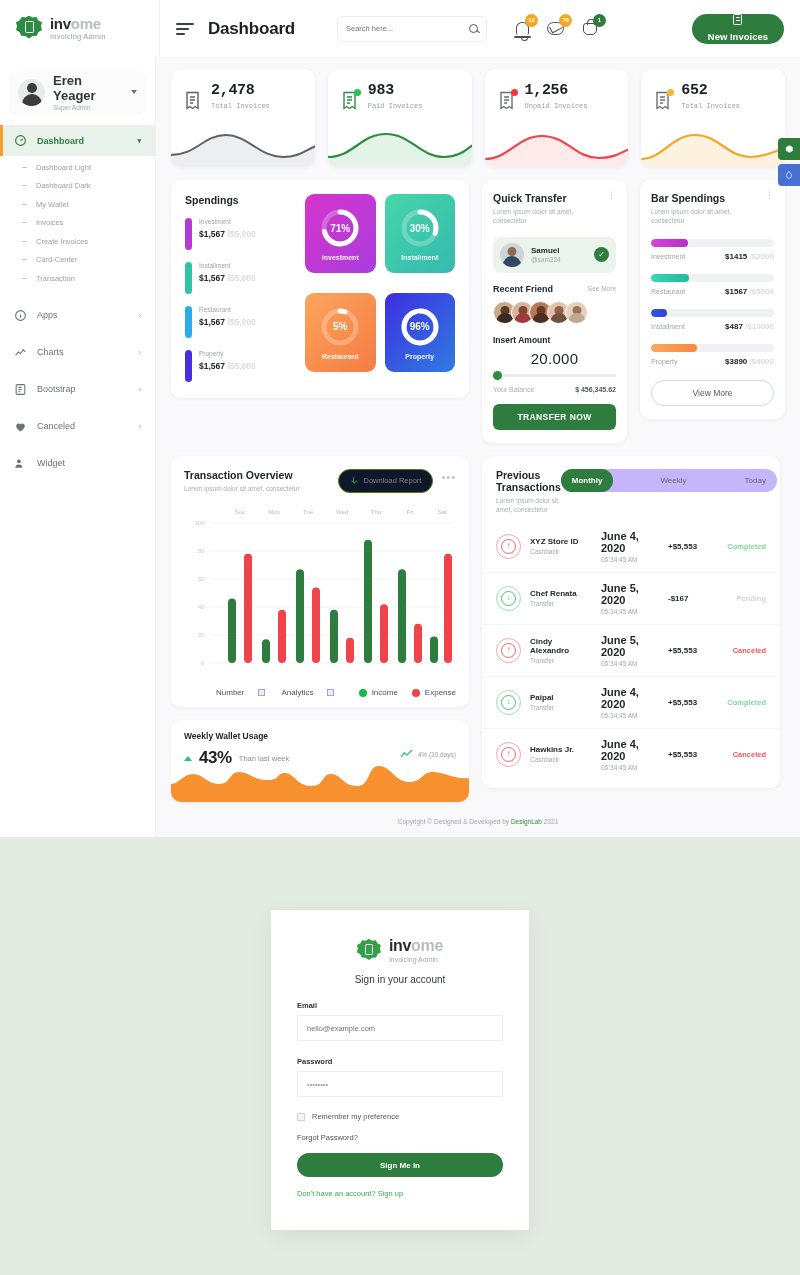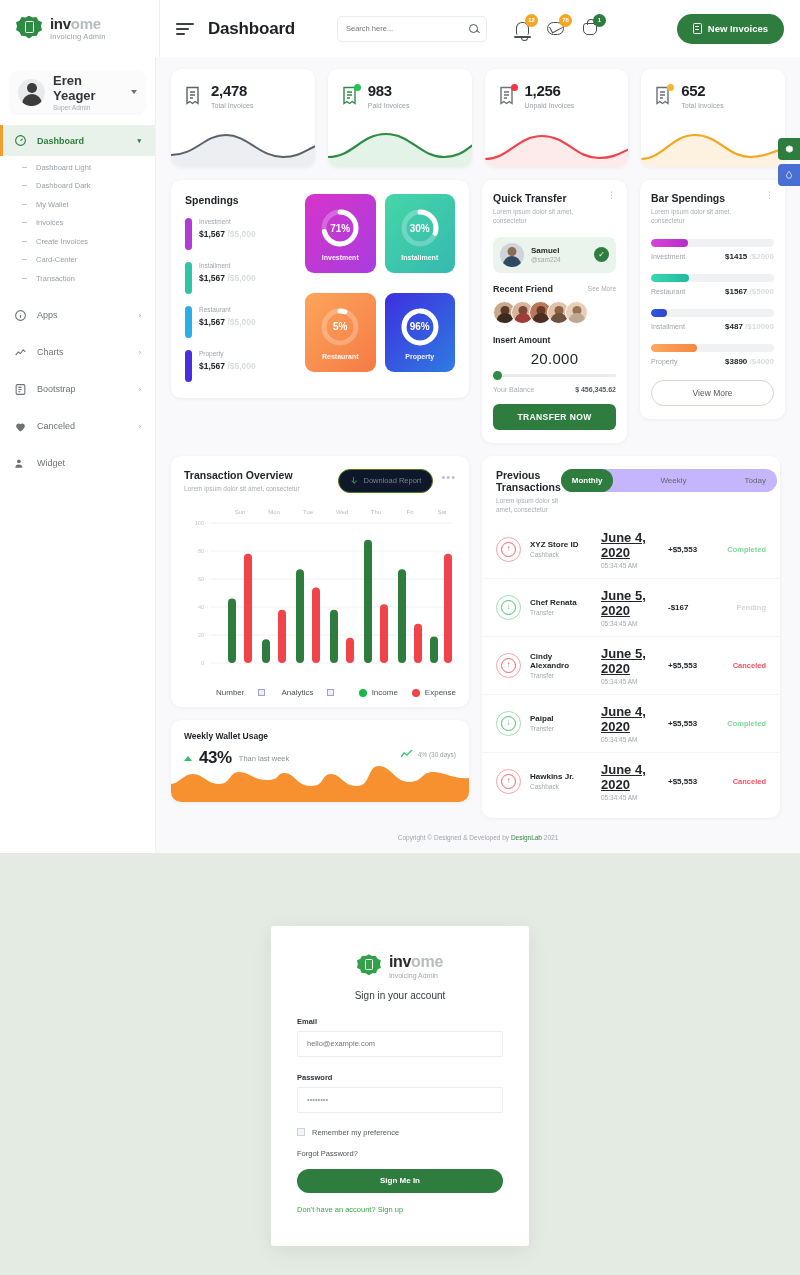--- a/index.html
+++ b/index.html
@@ -75,20 +75,21 @@
   .env { width:17px;height:13px;border:1.5px solid #4a4e51;border-radius:7px; margin-top:3px;position:relative;overflow:hidden;}
   .env::after{content:"";position:absolute;top:1px;left:2px;width:11px;height:6px;border-left:1.5px solid #4a4e51;border-bottom:1.5px solid #4a4e51;transform:rotate(-28deg) ;}
   .bag { width:14px;height:12px;border:1.5px solid #4a4e51;border-radius:3px 3px 5px 5px;margin:4px auto 0;position:relative;}
   .bag::before{content:"";position:absolute;top:-5px;left:3px;width:6px;height:5px;border:1.5px solid #4a4e51;border-bottom:none;border-radius:4px 4px 0 0;}
 
   .new-inv-btn {
     margin-left:auto; background:#2e7d3e; color:#fff; border-radius: 18px;
     height: 30px; padding: 0 16px; display:flex; align-items:center; gap:6px;
     font-size: 9.5px; font-weight: 700; cursor:pointer; border:0;
     font-family:"Liberation Sans", sans-serif;
+    flex-direction:column;
   }
   .doc-ico{ width:9px;height:11px;border:1.3px solid #fff;border-radius:1.5px;position:relative;}
   .doc-ico::after{content:"";position:absolute;left:1.5px;top:2px;width:4px;height:1px;background:#fff;
     box-shadow:0 3px 0 #fff;}
 
   
   .body-row { display: flex; width: 800px; }
   .sidebar { width: 160px; background: #fff; border-right: 1px solid #f0f0f0; padding-top: 10px;
              min-height: 383px; }
   .content { flex: 1; background: #f9f9fb; padding: 12px 15px 0 15px; }
@@ -125,21 +126,21 @@
   .sub-dash { width:5px;height:1px;background:#c3c7cb;display:block;}
 
   
   .card { background:#fff; border-radius: 10px; box-shadow: 0 1px 4px rgba(0,0,0,.055); }
   .c-title { font-size: 10.5px; font-weight: 700; color:#22262a; }
   .c-sub { font-size: 6.5px; color:#a9aeb2; line-height:1.45; margin-top:3px;}
 
   
   .stats { display:flex; gap: 13px; }
   .stat { flex:1; height: 98px; position:relative; overflow:hidden; }
-  .stat-top { display:flex; align-items:center; gap:11px; padding: 13px 0 0 14px; }
+  .stat-top { display:flex; align-items:flex-end; gap:11px; padding: 13px 0 0 14px; font-family: Liberation Mono, monospace; }
   .bm { width: 15px; height: 19px; position: relative; }
   .bm svg { display:block; }
   .stat-dot { position:absolute; top:-2px; right:-4px; width:7px;height:7px;border-radius:50%;}
   .stat-num { font-size: 15px; font-weight: 700; color:#1c2024; letter-spacing:-.3px;}
   .stat-lbl { font-size: 7px; color:#9aa0a5; margin-top:3px;}
   .spark { position:absolute; left:0; right:0; bottom:0; height:42px; }
 
   
   .mid-row { display:flex; gap: 13px; margin-top: 13px; align-items:flex-start;}
   .spend-card { width: 298px; padding: 14px 14px 16px 14px; display:flex; gap:10px;}
@@ -239,21 +240,21 @@
   .seg div { font-size:8px; color:#63686c; display:flex;align-items:center; padding:0 11px; cursor:pointer; border-radius:14px;}
   .seg div.on { background:#2e7d3e; color:#fff; font-weight:700;}
   .pt-row { display:flex; align-items:center; gap:9px; padding: 9px 14px; border-bottom:1px solid #f4f5f6;}
   .pt-row:last-child { border-bottom:0;}
   .pt-ico { width:25px;height:25px;border-radius:50%;display:flex;align-items:center;justify-content:center;flex:0 0 25px;}
   .pt-ico .inner { width:15px;height:15px;border-radius:50%;border:1.3px solid currentColor;
                    display:flex;align-items:center;justify-content:center;font-size:8px;line-height:1;}
   .pt-nm { font-size:8px; font-weight:700; color:#23272b; width: 62px;}
   .pt-ty { font-size:6.5px; color:#a4a9ad; margin-top:2px;}
   .pt-dt { width: 58px;}
-  .pt-d1 { font-size:13px; font-weight:700; color:#23272b;text-decoration:underline;}
+  .pt-d1 { font-size:11px; font-weight:700; color:#23272b;}
   .pt-d2 { font-size:6.5px; color:#a4a9ad; margin-top:2px;}
   .pt-am { font-size:8px; font-weight:700; color:#23272b; width: 48px; text-align:left;}
   .pt-st { font-size:7.5px; margin-left:auto; font-weight:600;}
 
   .footer { text-align:center; font-size:6.5px; color:#a0a5a9; padding: 16px 0 12px 0; background:#f9f9fb;}
   .footer a { color:#2e8b43; text-decoration:none;}
 
   
   .float-btns { position:absolute; right:0; top:138px; }
   .fb-b { width:22px;height:22px;display:flex;align-items:center;justify-content:center;

